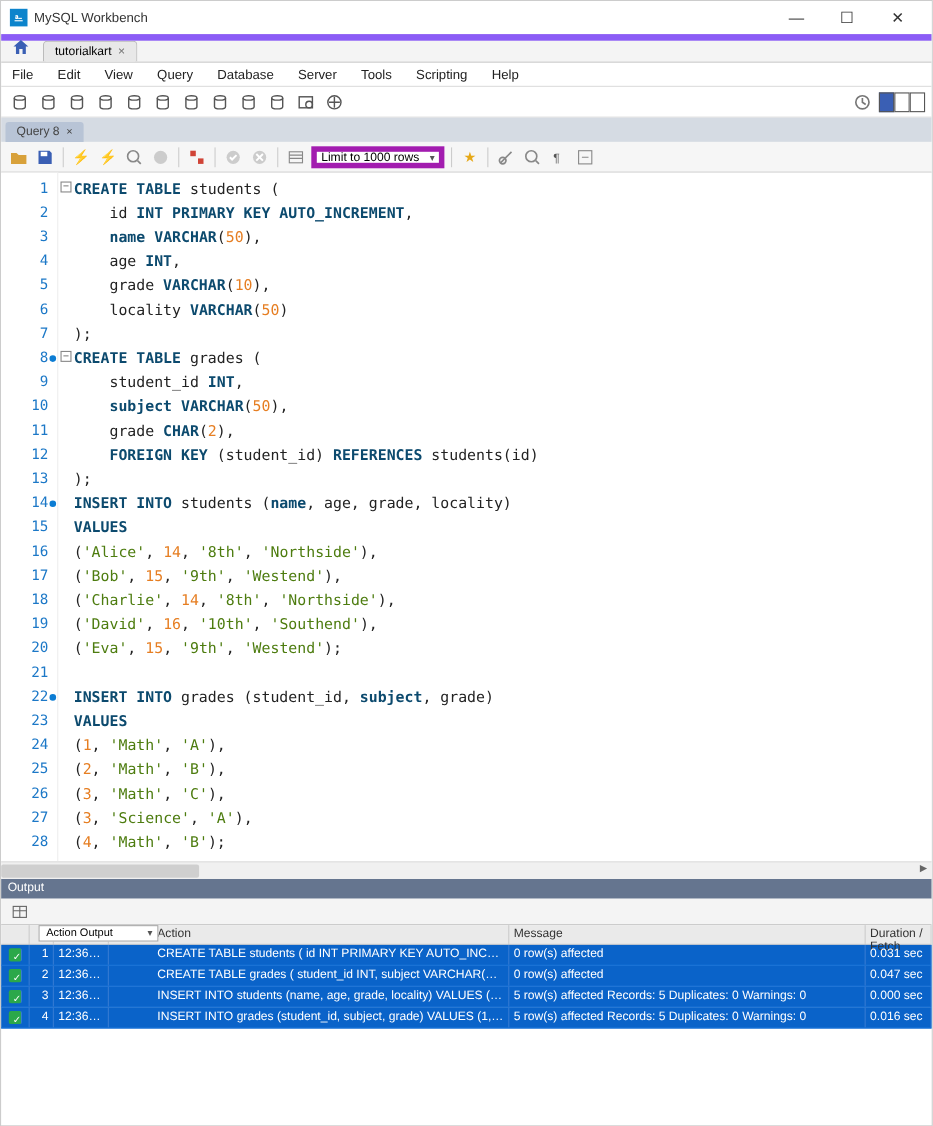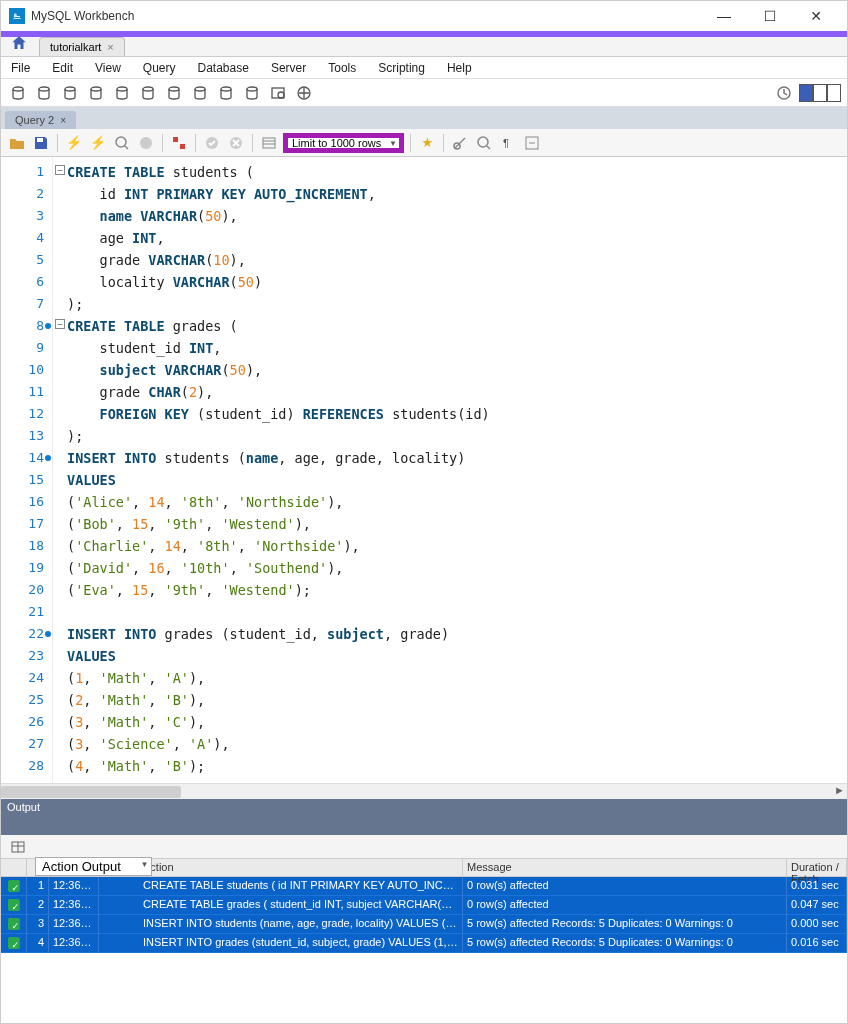--- a/index.html
+++ b/index.html
@@ -56,23 +56,23 @@
 .str { color:#4d7c0f; }
 .id { color:#222; }
 
 
 .hscroll { height:16px; background:#f0f0f0; border-top:1px solid #ddd; position:relative; }
 .hscroll .thumb { position:absolute; left:0; top:2px; height:12px; width:180px; background:#cfcfcf; border-radius:2px; }
 .hscroll .ra { position:absolute; right:2px; top:0; font-size:11px; color:#666; }
 .hscroll .la { position:absolute; left:2px; top:0; font-size:11px; color:#666; }
 
 
-.output-hdr { height:36px; background:#65758f; color:#fff; font-size:11px; padding:2px 6px; }
+.output-hdr { height:18px; background:#65758f; color:#fff; font-size:11px; padding:2px 6px; }
 .output-selector { height:24px; background:#f4f4f4; border-bottom:1px solid #ccc; display:flex; align-items:center; padding:0 6px; gap:6px; }
-.output-selector .sel { border:1px solid #aaa; background:#fff; font-size:13px; padding:1px 30px 1px 6px; position:relative;margin-top:40px; }
+.output-selector .sel { border:1px solid #aaa; background:#fff; font-size:10px; padding:1px 40px 1px 6px; position:relative;margin-top:40px; }
 .output-selector .sel::after { content:"▾"; position:absolute; right:4px; font-size:9px; color:#555; }
 
 .grid-hdr { height:18px; background:#eaeaea; display:flex; font-size:11px; color:#333; border-bottom:1px solid #ccc; }
 .grid-hdr div { border-right:1px solid #ccc; padding:2px 4px; }
 .col-status{width:26px;} .col-num{width:22px;text-align:right;} .col-time{width:50px;} .col-action{width:324px;margin-left:40px;} .col-msg{width:324px;} .col-dur{flex:1;}
 
 .grid-body { font-size:11px; color:#fff; }
 .grid-row { height:19px; display:flex; background:#0a63c9; border-bottom:1px solid #1a74da; }
 .grid-row div { border-right:1px solid #357bd3; padding:2px 4px; overflow:hidden; white-space:nowrap; text-overflow:ellipsis; }
 .grid-row .col-status { display:flex; align-items:center; justify-content:center; }
@@ -197,21 +197,21 @@
     </div>
   <div class="split-icons">
     <div class="cell ca"></div>
     <div class="cell cb"></div>
     <div class="cell cb"></div>
   </div>
 </div>
 
 <div class="querytab-row">
   <div class="querytab">
-    <span>Query 2</span>
+    <span>Query 8</span>
     <span style="font-size:10px;">×</span>
   </div>
 </div>
 
 <div class="sqltoolbar">
   <div class="tbicon">
       <svg viewBox="0 0 16 16">
         <path fill="#d8a13b" d="M1 4h5l2 2h7v8H1z"></path>
       </svg>
     </div>

